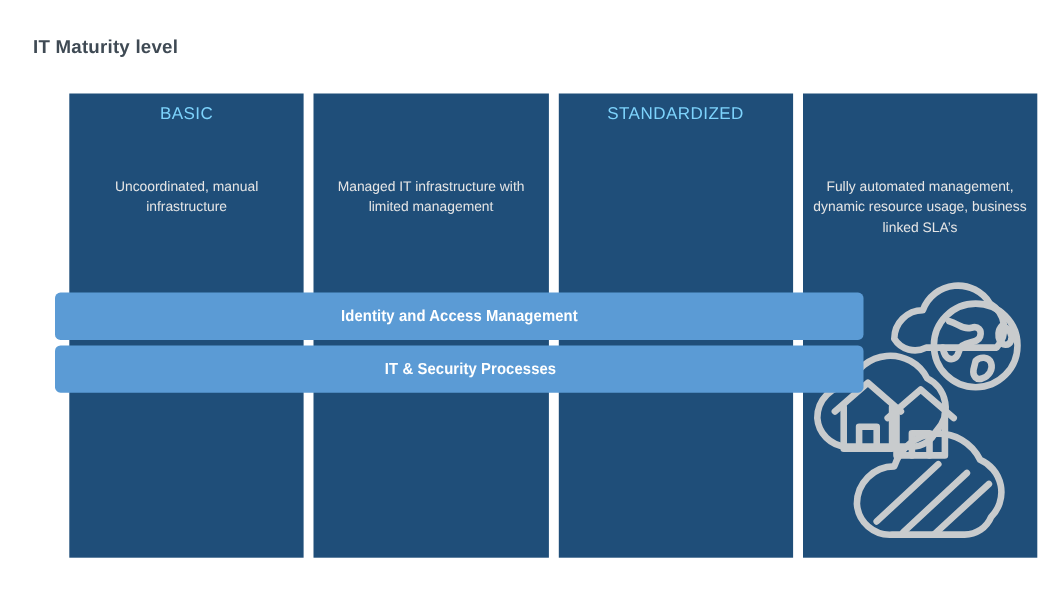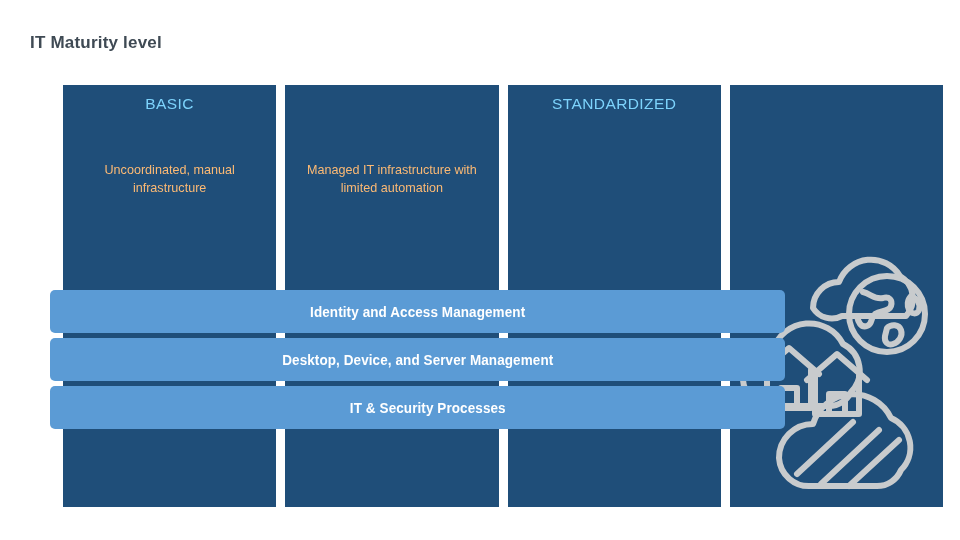--- a/index.html
+++ b/index.html
@@ -60,40 +60,39 @@
     color: #7dd3fc;
   }
   .col-desc {
     position: absolute;
     left: 8px;
     right: 8px;
     top: 76px;
     font-size: 12.6px;
     font-weight: 400;
     line-height: 1.45;
-    color: #fdba74;
+    color: #e5e5e5;
   }
 
   
   #watermark {
     position: absolute;
     left: 735px;
     top: 252px;
     width: 215px;
     height: 240px;
     pointer-events: none;
   }
 
   
   #bars {
     position: absolute;
     left: 50px;
     top: 266px;
     width: 735px;
-    margin-top: 24px;
   }
   .bar {
     height: 43px;
     background: #5b9bd5;
     border-radius: 5px;
     margin-bottom: 5px;
     display: flex;
     align-items: center;
     justify-content: center;
     position: relative;
@@ -116,28 +115,29 @@
   <div id="title">IT Maturity level</div>
 
   <div id="columns">
 
     <div class="column">
       <div class="col-title">BASIC</div>
       <div class="col-desc">Uncoordinated, manual infrastructure</div>
     </div>
 
     <div class="column">
-      <div class="col-desc">Managed IT infrastructure with limited automation</div>
+      <div class="col-desc">Managed IT infrastructure with limited management</div>
     </div>
 
     <div class="column">
       <div class="col-title">STANDARDIZED</div>
     </div>
 
     <div class="column">
+      <div class="col-desc">Fully automated management, dynamic resource usage, business linked SLA’s</div>
     </div>
 
   </div>
 
   <svg id="watermark" viewBox="0 0 215 240" fill="none" xmlns="http://www.w3.org/2000/svg">
     <g stroke="#c8cbcd" stroke-width="6" fill="none" stroke-linejoin="round" stroke-linecap="round">
 
       <path d="M78 56 a26 26 0 0 1 26 -26 a34 34 0 0 1 61 -6 a26 26 0 0 1 6 40 l-64 0 a22 22 0 0 1 -29 -8 z"></path>
 
       <circle cx="152" cy="62" r="38"></circle>
@@ -162,23 +162,20 @@
       <path d="M114 234 l50 -46"></path>
     </g>
   </svg>
 
   <div id="bars">
 
     <div class="bar">
       <span class="bar-label">Identity and Access Management</span>
     </div>
 
-    <div class="bar">
-      <span class="bar-label">Desktop, Device, and Server Management</span>
-    </div>
 
 
 
     <div class="bar">
       <span class="bar-label">IT &amp; Security Processes</span>
     </div>
 
   </div>
 
 </div>

